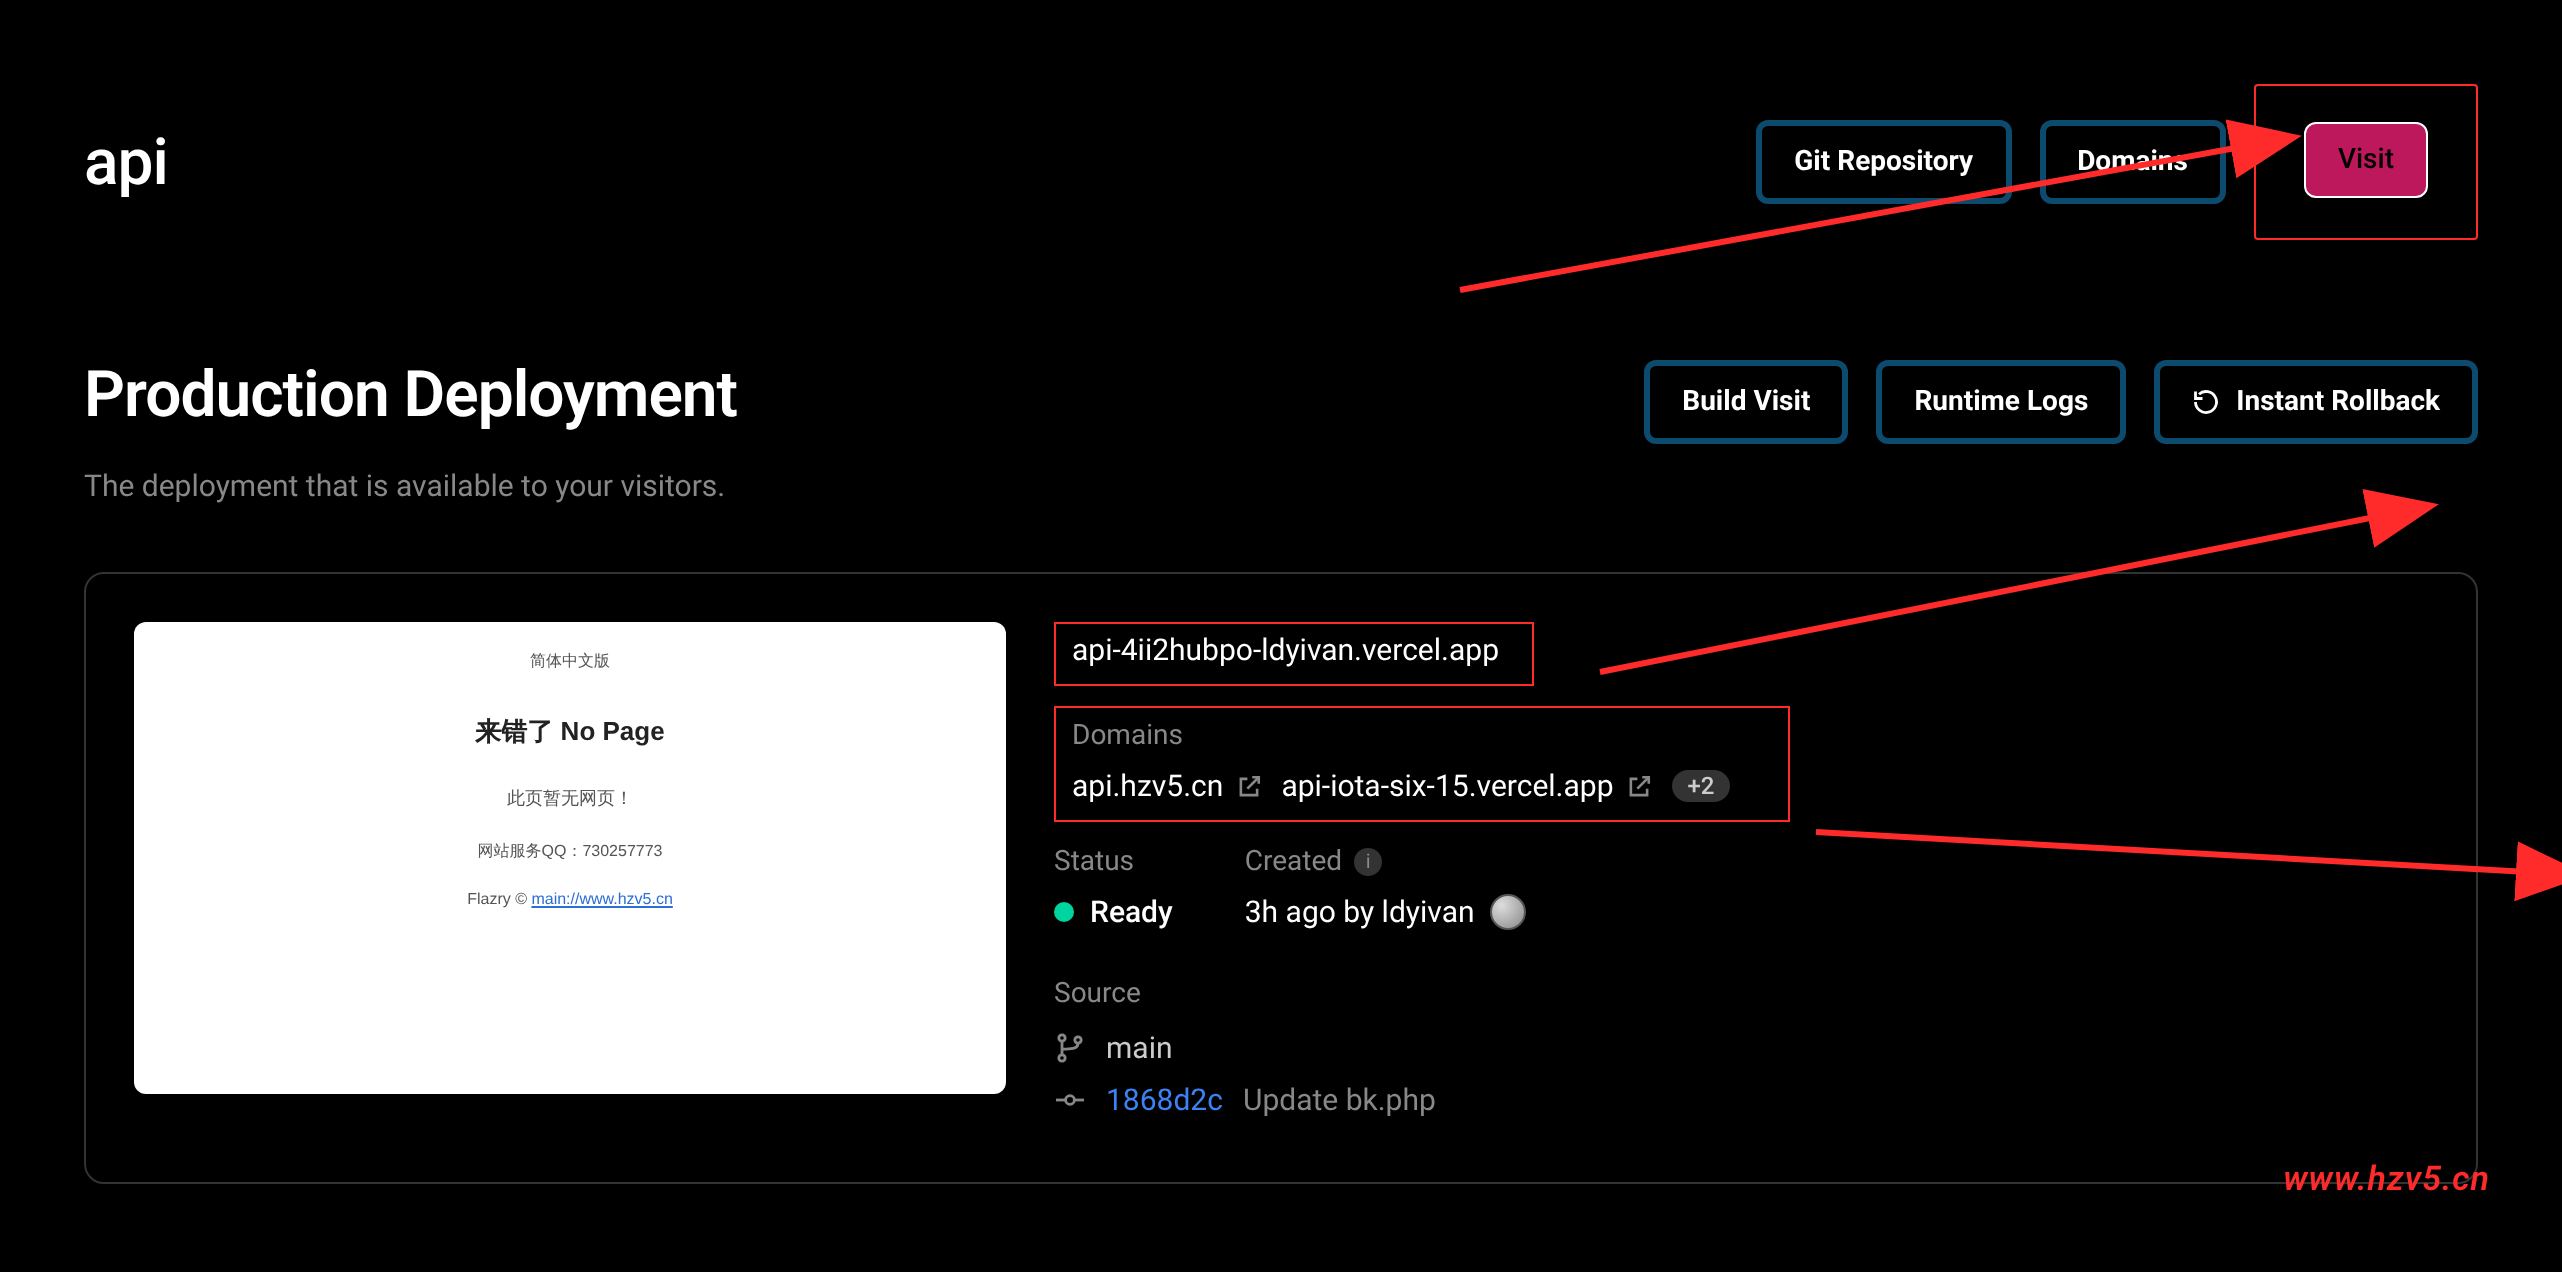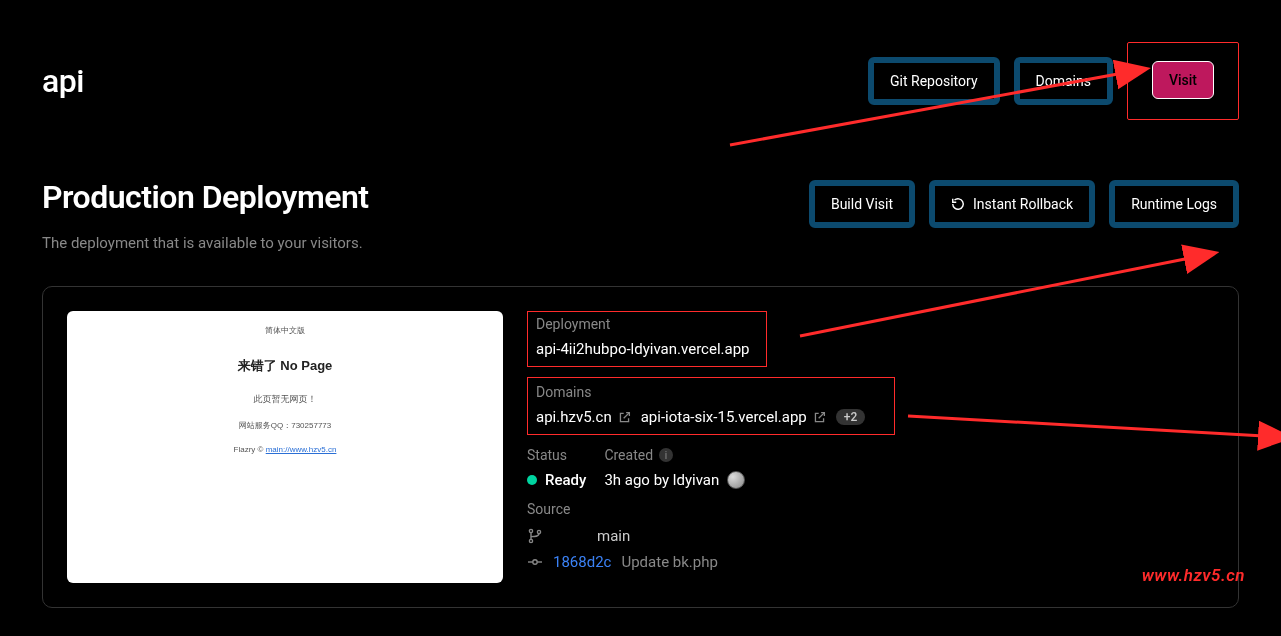--- a/index.html
+++ b/index.html
@@ -22,28 +22,29 @@
     font-size: 32px;
     font-weight: 500;
     letter-spacing: -0.5px;
   }
   .header-actions {
     display: flex;
     gap: 14px;
     align-items: center;
   }
   .btn {
-    border: 6px solid #0c4a6e;
+    border: 3px solid #0c4a6e;
     background: transparent;
     color: #fff;
     padding: 10px 16px;
     border-radius: 6px;
     font-size: 14px;
     cursor: pointer;
     font-family: inherit;
+    font-weight: bold;
   }
   .btn-primary {
     background: #be185d;
     color: #000;
     border: 1px solid #fff;
     font-weight: 500;
   }
   .highlight-box-visit {
     border: 1px solid #ff2b2b;
     padding: 18px 24px 20px 24px;
@@ -87,21 +88,21 @@
     margin: 34px 42px 0 42px;
     border: 1px solid #333;
     border-radius: 10px;
     padding: 24px;
     display: flex;
     gap: 24px;
     position: relative;
   }
   .preview {
     width: 436px;
-    height: 272px;
+    height: 236px;
     background: #fff;
     border-radius: 6px;
     color: #222;
     display: flex;
     flex-direction: column;
     align-items: center;
     padding-top: 14px;
     font-family: Arial, sans-serif;
     overflow: hidden;
   }
@@ -159,22 +160,22 @@
     background: #333;
     color: #ccc;
     border-radius: 999px;
     padding: 1px 8px;
     font-size: 12px;
     font-weight: 500;
   }
 
   .row2 {
     display: flex;
-    gap: 18px;
-    margin-bottom: 12px;
+    gap: 36px;
+    margin-bottom: 24px;
   }
   .label-row {
     display: flex;
     align-items: center;
     gap: 6px;
     margin-bottom: 8px;
   }
   .info-icon {
     width: 14px; height: 14px;
     border-radius: 50%;
@@ -212,38 +213,38 @@
 
   .source-block .label { margin-bottom: 10px; }
   .source-line {
     display: flex;
     align-items: center;
     gap: 10px;
     font-size: 15px;
     color: #888;
     margin-bottom: 8px;
   }
-  .source-line .txt { color: #ccc; margin-left: 44px; }
+  .source-line .txt { color: #ccc; }
   .branch-icon, .commit-icon {
     width: 16px; height: 16px;
     color: #888;
     flex-shrink: 0;
   }
   .branch-icon svg, .commit-icon svg { display: block; }
   .commit-hash { color: #3b82f6; }
   .commit-msg { color: #888; }
 
   
   .arrow { position: absolute; pointer-events: none; }
   .arrow svg { display: block; overflow: visible; }
 
   .watermark {
     position: absolute;
     right: 36px;
-    bottom: 51px;
+    bottom: 36px;
     color: #ff2b2b;
     font-size: 17px;
     font-weight: 600;
     font-style: italic;
     letter-spacing: 0.5px;
     pointer-events: none;
   }
 </style>
 </head>
 <body>
@@ -259,48 +260,47 @@
   </div>
 </div>
 
 <div class="section-header">
   <div class="section-left">
     <h2>Production Deployment</h2>
     <div class="subtitle">The deployment that is available to your visitors.</div>
   </div>
   <div class="section-actions">
     <button class="btn">Build Visit</button>
+    <button class="btn">Runtime Logs</button>
     <button class="btn btn-icon">
       <span class="rollback-icon">
         <svg viewBox="0 0 16 16" width="14" height="14" fill="none" stroke="currentColor" stroke-width="1.6">
           <path d="M2 8a6 6 0 1 0 2-4.47"></path>
             <path d="M2 2v4h4"></path>
         </svg>
       </span>
       <span>Instant Rollback</span>
     </button>
-    <button class="btn">Runtime Logs</button>
   </div>
 </div>
 
 <div class="card">
   <div class="preview">
     <div class="tiny">简体中文版</div>
     <div class="nopage">来错了 No Page</div>
     <div class="small1">此页暂无网页！</div>
     <div class="small2">网站服务QQ：730257773</div>
     <div class="small3">
       <span>Flazry © </span><a>main://www.hzv5.cn</a>
     </div>
   </div>
 
   <div class="details">
 
     <div class="highlight-deploy">
-      <div class="label">Deployment</div>
       <div class="value">
         <span>api-4ii2hubpo-ldyivan.vercel.app</span>
       </div>
     </div>
 
     <div class="highlight-domains">
       <div class="label">Domains</div>
       <div class="domain-row">
         <span class="domain-item">
           <span>api.hzv5.cn</span>

